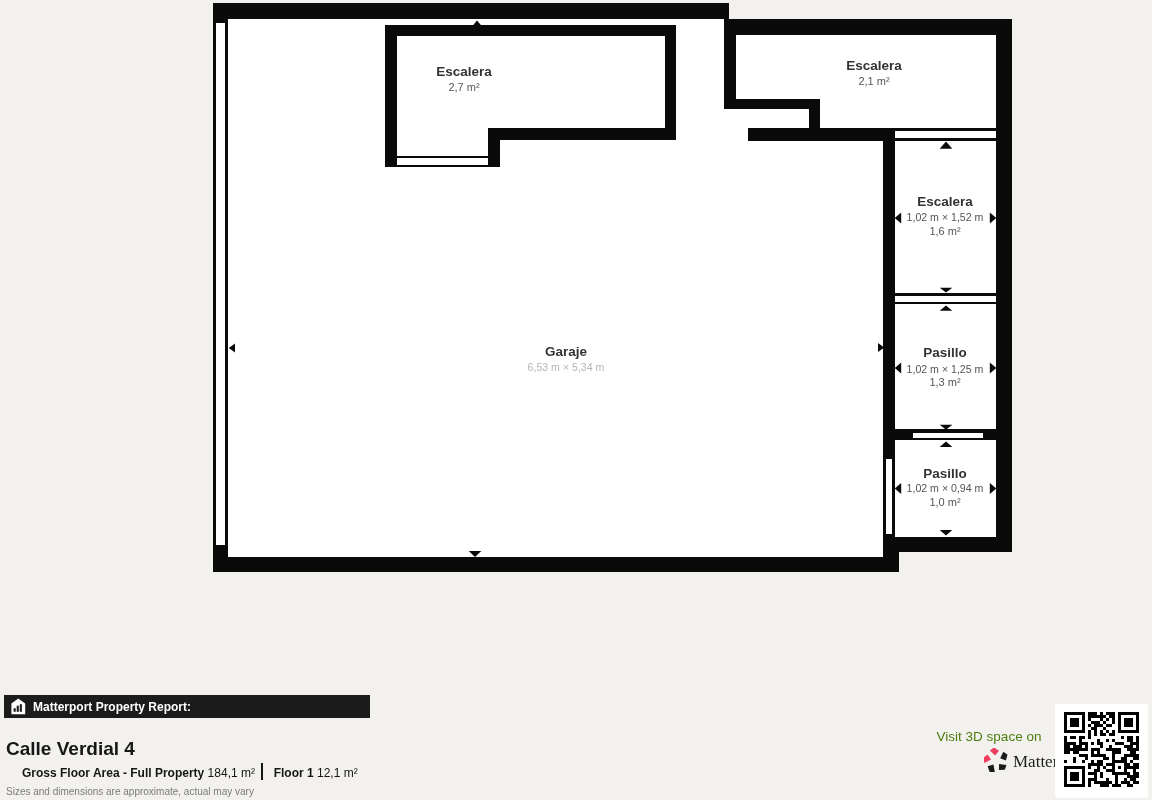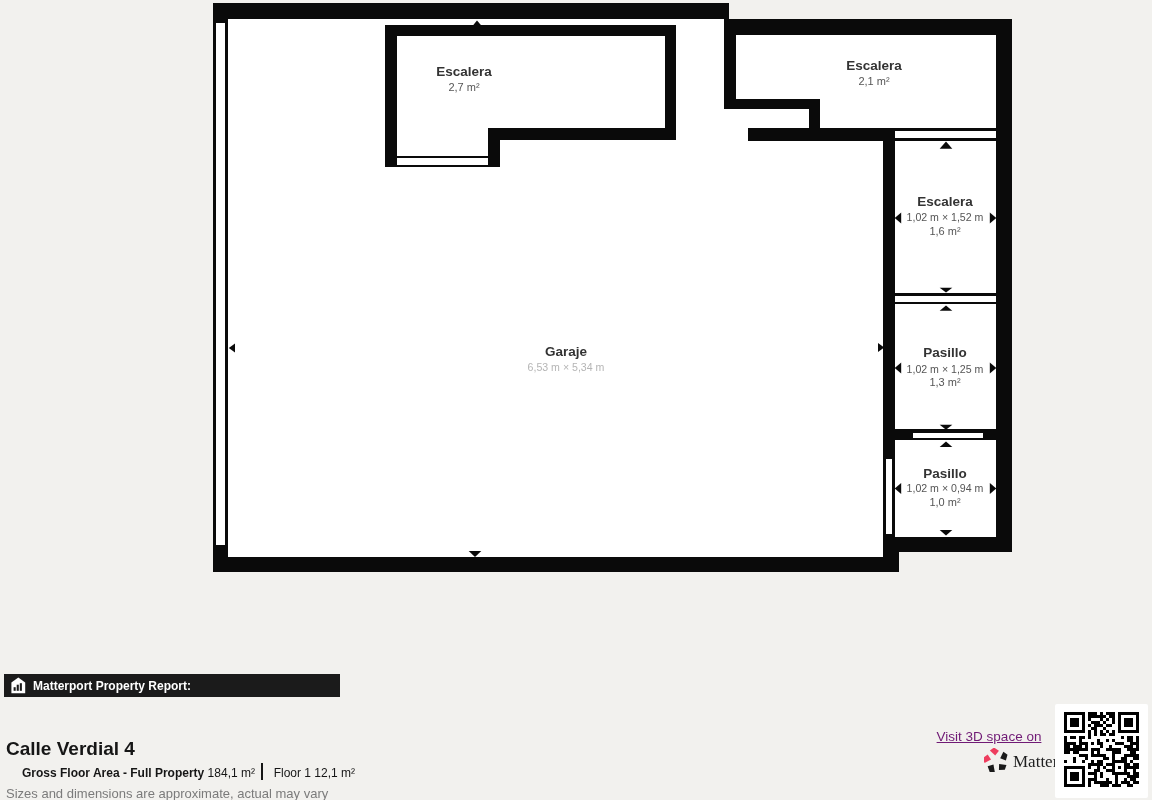--- a/index.html
+++ b/index.html
@@ -115,43 +115,43 @@
     <text x="945" y="356.5" font-size="13.5" font-weight="bold" fill="#333">Pasillo</text>
     <text x="945" y="372.5" font-size="10.6" fill="#555">1,02 m × 1,25 m</text>
     <text x="945" y="386" font-size="11" fill="#555">1,3 m²</text>
 
     <text x="945" y="477.5" font-size="13.5" font-weight="bold" fill="#333">Pasillo</text>
     <text x="945" y="492" font-size="10.6" fill="#555">1,02 m × 0,94 m</text>
     <text x="945" y="505.5" font-size="11" fill="#555">1,0 m²</text>
   </g>
 </svg>
 
-<div class="abs" style="left:4px;top:674px;width:336px;height:23px;background:#1b1b1b;">
+<div class="abs" style="left:4px;top:695px;width:366px;height:23px;background:#1b1b1b;">
 
   <svg class="abs" style="left:7px;top:3px" width="15" height="17" viewBox="0 0 15 17">
     <path d="M0.4 5.6 L7.3 0.4 L14.2 5.6 V16.2 H0.4 Z" fill="#ffffff"></path>
     <rect x="2.6" y="10.2" width="2.1" height="3.6" fill="#1b1b1b"></rect>
     <rect x="5.7" y="7.7" width="2.1" height="6.1" fill="#1b1b1b"></rect>
     <rect x="8.8" y="6.2" width="2.1" height="7.6" fill="#1b1b1b"></rect>
   </svg>
 
   <div class="abs" style="left:29px;top:5px;color:#fff;font-size:12px;font-weight:bold;white-space:nowrap;">Matterport Property Report:</div>
 </div>
 
 <div class="abs" style="left:6px;top:738px;font-size:19px;font-weight:bold;color:#161616;white-space:nowrap;">Calle Verdial 4</div>
 
 <div class="abs" style="left:6px;top:763px;font-size:12px;color:#161616;white-space:nowrap;">
   <span style="font-weight:bold;margin-left:16px;">Gross Floor Area - Full Property</span> <span>184,1 m²</span>
   <span style="display:inline-block;width:2px;height:17px;background:#161616;margin:0 7px 0 3px;vertical-align:-3px;"></span>
-  <span style="font-weight:normal;">Floor 1</span> <span>12,1 m²</span>
+  <span style="font-weight:bold;">Floor 1</span> <span>12,1 m²</span>
 </div>
 
-<div class="abs" style="left:6px;top:786px;font-size:13px;color:#7b7b7b;white-space:nowrap;">Sizes and dimensions are approximate, actual may vary</div>
+<div class="abs" style="left:6px;top:786px;font-size:10px;color:#7b7b7b;white-space:nowrap;">Sizes and dimensions are approximate, actual may vary</div>
 
-<div class="abs" style="left:906px;top:729px;width:166px;text-align:center;font-size:13.5px;color:#701a75;white-space:nowrap;text-decoration:underline;">Visit 3D space on</div>
+<div class="abs" style="left:906px;top:729px;width:166px;text-align:center;font-size:13.5px;color:#4d7c0f;white-space:nowrap;">Visit 3D space on</div>
 
 <div class="abs" style="left:984px;top:748px;text-decoration:underline;">
   <svg width="110" height="26" viewBox="0 0 110 26">
     <g transform="translate(11.8,12.4) scale(1.05)">
       <path d="M-0.56 -4.57 L-5.67 -9.43 L-1.73 -12.28 L2.97 -9.13 Z" fill="#ee3d5e"></path>
       <path d="M-4.52 -0.88 L-10.72 2.47 L-12.21 -2.15 L-7.77 -5.64 Z" fill="#ee3d5e"></path>
       <path d="M-2.23 4.02 L-0.96 10.96 L-5.82 10.95 L-7.77 5.64 Z" fill="#1a1a1a"></path>
       <path d="M3.14 3.36 L10.13 4.30 L8.61 8.92 L2.97 9.13 Z" fill="#1a1a1a"></path>
       <path d="M4.17 -1.94 L7.22 -8.30 L11.15 -5.44 L9.60 -0.00 Z" fill="#1a1a1a"></path>
     </g>

